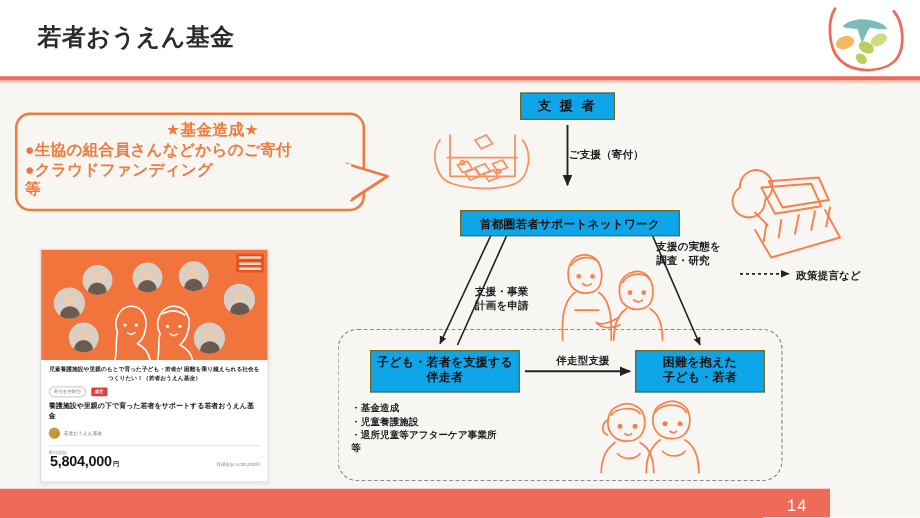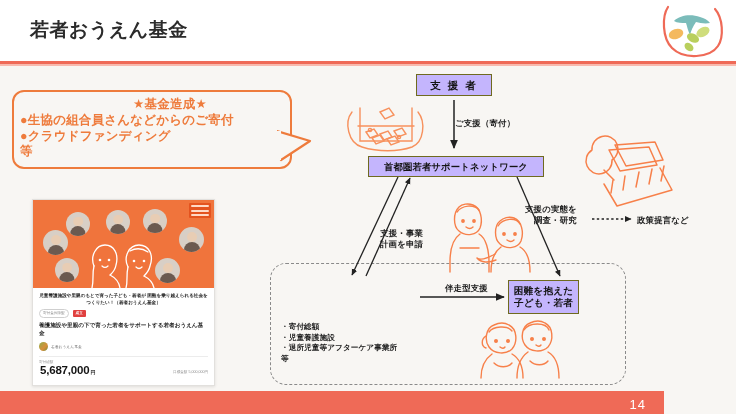--- a/index.html
+++ b/index.html
@@ -96,35 +96,35 @@
   .org-nm { font-size: 3.8px; color: #6d6d6d; }
   .card-sep { height: 1px; background: #ececec; margin: 5px 6px 0 6px; }
   .card-amt-lbl { font-size: 3.6px; color: #8a8a8a; padding: 3px 6px 0 6px; }
   .card-amt-row { display:flex; align-items:flex-end; justify-content:space-between; padding: 0 6px; }
   .card-amt { font-size: 11.5px; font-weight: 700; color: #141414; letter-spacing: -.2px; }
   .card-amt span { font-size: 5px; font-weight: 700; margin-left: 1px; }
   .card-goal { font-size: 3.6px; color: #8a8a8a; padding-bottom: 2px; }
 
   
   .ybox {
-    position: absolute; background: #c4b5fd; border: 1.2px solid #6f6a1f;
+    position: absolute; background: #0ea5e9; border: 1.2px solid #6f6a1f;
     display: flex; align-items: center; justify-content: center; text-align: center;
     font-weight: 700; color: #141414; line-height: 12px;
   }
   #box-supporter { left: 416px; top: 74px; width: 76px; height: 22px; font-size: 10.5px; letter-spacing: 2px; }
-  #box-network   { left: 368px; top: 156px; width: 176px; height: 21px; font-size: 9.3px; letter-spacing: .2px; }
+  #box-network   { left: 368px; top: 168px; width: 176px; height: 21px; font-size: 9.3px; letter-spacing: .2px; }
   #box-mentor    { left: 296px; top: 280px; width: 120px; height: 34px; font-size: 9.6px; letter-spacing: .2px; }
-  #box-youth     { left: 508px; top: 280px; width: 71px; height: 34px; font-size: 9.6px; letter-spacing: .2px; }
+  #box-youth     { left: 508px; top: 280px; width: 104px; height: 34px; font-size: 9.6px; letter-spacing: .2px; }
 
   .lbl { position: absolute; font-size: 8.4px; font-weight: 700; color: #1c1c1c;
-         line-height: 11.2px; text-align: right; letter-spacing: .2px; }
+         line-height: 11.2px; text-align: left; letter-spacing: .2px; }
   #lbl-donation { left: 455px; top: 118px; }
   #lbl-grant    { left: 312px; top: 183px; }
   #lbl-apply    { left: 380px; top: 228px; }
-  #lbl-research { left: 525px; top: 204px; }
+  #lbl-research { left: 525px; top: 192px; }
   #lbl-policy   { left: 637px; top: 215px; text-align: left; }
   #lbl-accomp   { left: 432px; top: 283px; margin-left: 13px; }
 
   .dashbox {
     position: absolute; left: 270px; top: 263px; width: 356px; height: 122px;
     border: 1.3px dashed #8a8a8a; border-radius: 16px;
   }
   .bullets {
     position: absolute; left: 281px; top: 322px;
     font-size: 7.6px; color: #1c1c1c; font-weight: 700; line-height: 10.6px; letter-spacing: .1px;
@@ -230,21 +230,21 @@
     </div>
     <div class="card-h">養護施設や里親の下で育った若者をサポートする若者おうえん基金</div>
     <div class="card-org">
       <span class="org-av"></span>
       <span class="org-nm">若者おうえん基金</span>
     </div>
     <div class="card-sep"></div>
     <div class="card-amt-lbl">寄付総額</div>
     <div class="card-amt-row">
       <div class="card-amt">
-        <span style="font-size:11.5px">5,687,000</span><span>円</span>
+        <span style="font-size:11.5px">5,804,000</span><span>円</span>
       </div>
       <div class="card-goal">目標金額 5,000,000円</div>
     </div>
   </div>
 
   <div class="dashbox"></div>
 
   <svg class="lay" viewBox="0 0 736 414">
     <defs>
       <marker id="ah" markerWidth="7" markerHeight="7" refX="5.4" refY="2.6" orient="auto">
@@ -332,33 +332,35 @@
         <circle cx="544" cy="339" r="1.3" fill="#f7804a"></circle>
       <path d="M536 345 q3 2.5 5 0"></path>
       <path d="M528 352 C 521 357, 517 365, 517 378"></path>
       <path d="M548 352 C 555 356, 559 365, 559 378"></path>
       <path d="M530 361 C 535 366, 544 366, 548 361"></path>
     </g>
   </svg>
 
   <div class="ybox" id="box-supporter">支 援 者</div>
   <div class="ybox" id="box-network">首都圏若者サポートネットワーク</div>
+  <div class="ybox" id="box-mentor" style="white-space:pre-line">子ども・若者を支援する
+伴走者</div>
   <div class="ybox" id="box-youth" style="white-space:pre-line">困難を抱えた
 子ども・若者</div>
 
   <div class="lbl" id="lbl-donation">ご支援（寄付）</div>
   <div class="lbl" id="lbl-apply" style="white-space:pre-line">支援・事業
 計画を申請</div>
   <div class="lbl" id="lbl-research" style="white-space:pre-line">支援の実態を
 調査・研究</div>
   <div class="lbl" id="lbl-policy">政策提言など</div>
   <div class="lbl" id="lbl-accomp">伴走型支援</div>
 
   <div class="bullets">
-    <div>・寄付総額</div>
+    <div>・基金造成</div>
     <div>・児童養護施設</div>
     <div>・退所児童等アフターケア事業所</div>
     <div>等</div>
   </div>
 
   <div class="foot">
     <div class="pagenum">14</div>
   </div>
 
 </div>

